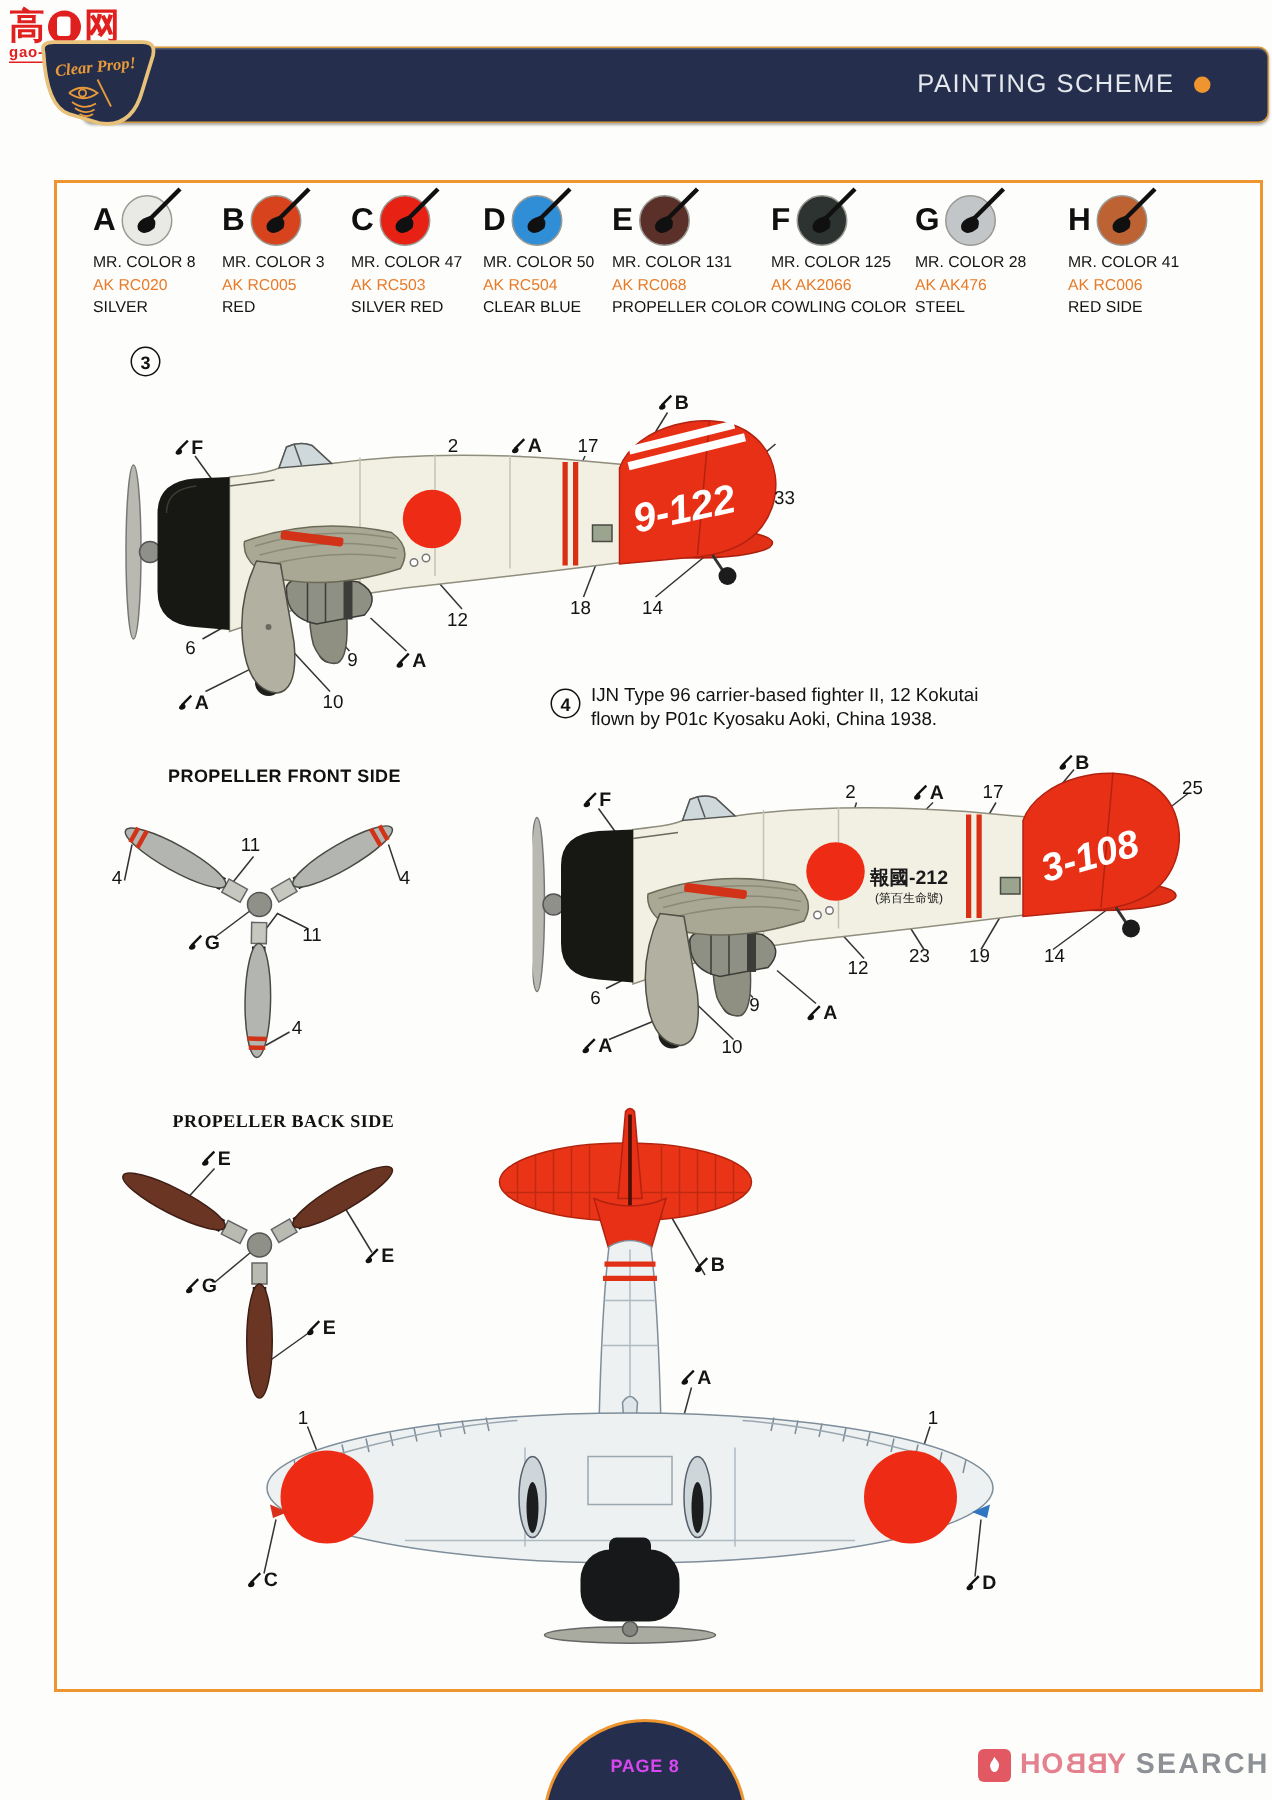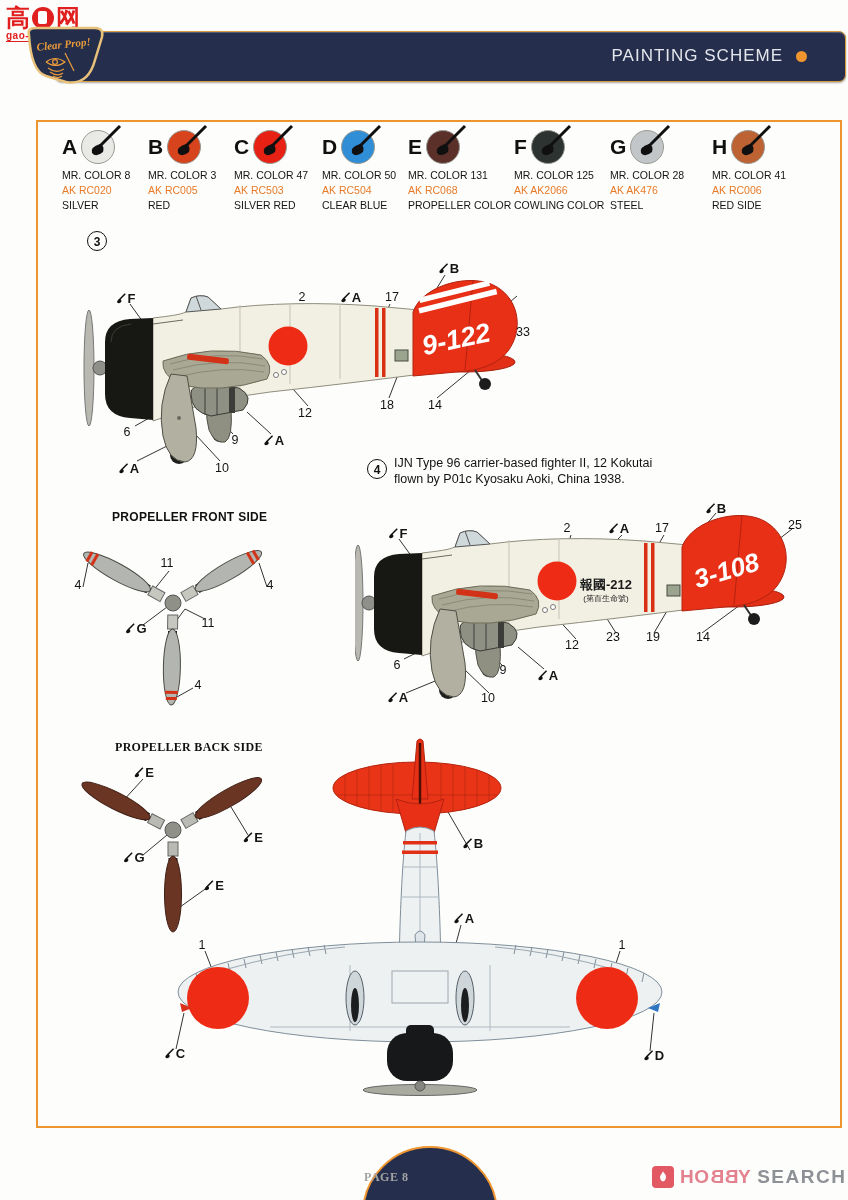--- a/index.html
+++ b/index.html
@@ -43,21 +43,21 @@
   
   .diagram{position:absolute;}
   .diagram svg{position:absolute;left:0;top:0;}
   .callout{position:absolute;transform:translate(-50%,-50%);font-size:12.5px;color:#141414;white-space:nowrap;}
   .callout.paint{display:flex;align-items:flex-end;gap:1px;font-weight:bold;font-size:13px;}
   .callout.paint svg{position:static;}
   .diagram-title{font-size:12px;font-weight:bold;color:#111;letter-spacing:.3px;}
 
   
   .page-badge{left:362px;top:1146px;width:136px;height:136px;border-radius:50%;background:#252f4d;border:2px solid #ef9530;box-sizing:border-box;}
-  .page-badge span{display:block;margin-top:22px;color:#a3a3a3;font-size:12px;font-weight:bold;letter-spacing:.5px;font-family:Liberation Serif, serif;}
+  .page-badge span{display:block;text-align:center;margin-top:22px;color:#d946ef;font-size:12px;font-weight:bold;letter-spacing:.5px;}
   .brand{left:652px;top:1166px;display:flex;align-items:center;gap:6px;}
   .brand-icon{width:22px;height:22px;background:#e25863;border-radius:4px;display:flex;align-items:center;justify-content:center;}
   .brand-hobby{color:#e4818f;font-weight:bold;font-size:19px;letter-spacing:.5px;}
   .brand-hobby .flip{display:inline-block;transform:scaleX(-1);}
   .brand-search{color:#8d9196;font-weight:bold;font-size:19px;letter-spacing:1.5px;}
 </style>
 </head>
 <body>
 
 <div id="page">

